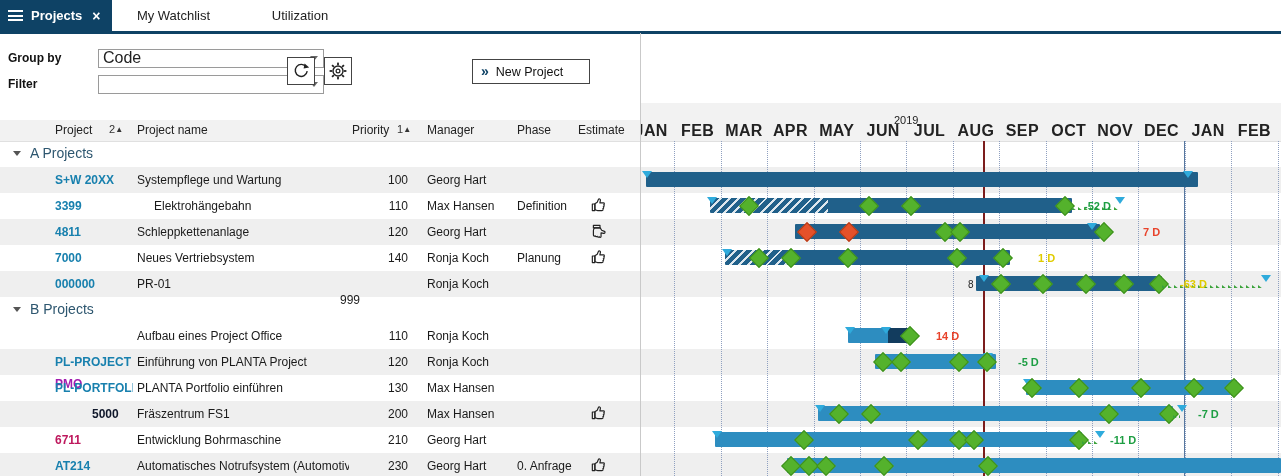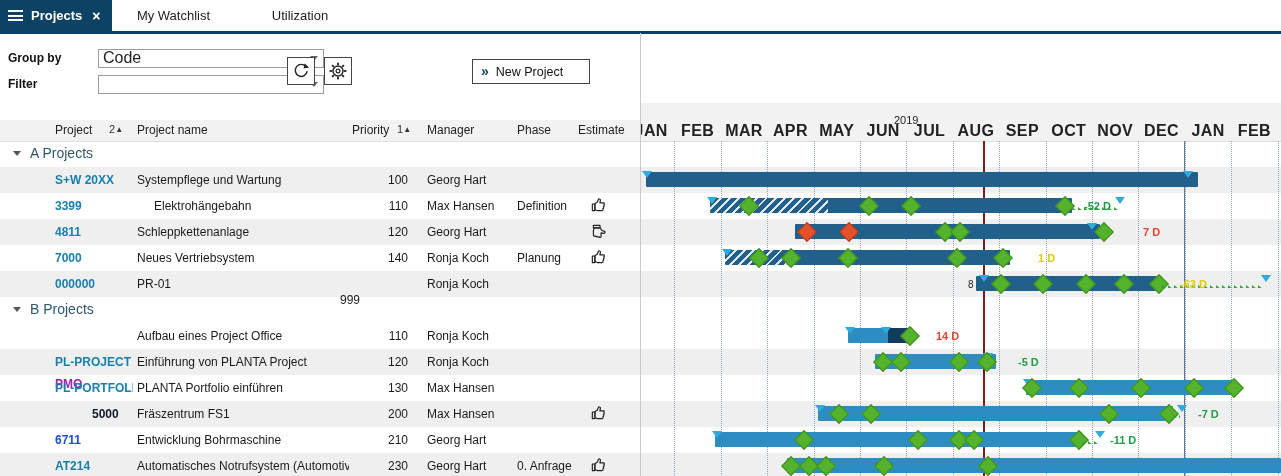--- a/index.html
+++ b/index.html
@@ -238,21 +238,21 @@
         <div class="cell" style="left: 137px; width: 212px;">Fräszentrum FS1</div>
         <div class="cell" style="left: 340px; width: 68px; text-align: right;">200</div>
         <div class="cell" style="left: 427px; width: 88px;">Max Hansen</div>
         <div class="cell" style="left: 517px; width: 64px;"></div>
         <div class="est"><svg width="17" height="17" viewBox="0 0 16 16" fill="none" stroke="#222" stroke-width="1.1" stroke-linejoin="round">
             <path d="M2.2 6.6 H4.6 V12.8 H2.2 Z"></path>
             <path d="M4.6 11.8 C5.5 12.4 6.3 12.8 7.3 12.8 H11.3 C12.4 12.8 12.7 11.5 12 11.1 C12.9 11 13.2 9.7 12.5 9.2 C13.4 9 13.6 7.7 12.9 7.3 C13.8 7 13.7 5.6 12.7 5.6 H9.3 L9.8 3.1 C10 2 8.4 1.3 7.9 2.4 L6.8 5 L4.6 6.4 Z"></path>
           </svg></div>
       </div>
       <div class="row" style="top: 427px;">
-        <div class="cell code" style="left: 55px; width: 78px; color: #1d4ed8;">6711</div>
+        <div class="cell code" style="left: 55px; width: 78px; color: #be185d;">6711</div>
         <div class="cell" style="left: 137px; width: 212px;">Entwicklung Bohrmaschine</div>
         <div class="cell" style="left: 340px; width: 68px; text-align: right;">210</div>
         <div class="cell" style="left: 427px; width: 88px;">Georg Hart</div>
         <div class="cell" style="left: 517px; width: 64px;"></div>
       </div>
       <div class="row shaded" style="top: 453px;">
         <div class="cell code" style="left: 55px; width: 78px; color: rgb(24, 128, 174);">AT214</div>
         <div class="cell" style="left: 137px; width: 212px;">Automatisches Notrufsystem (Automotive)</div>
         <div class="cell" style="left: 340px; width: 68px; text-align: right;">230</div>
         <div class="cell" style="left: 427px; width: 88px;">Georg Hart</div>

